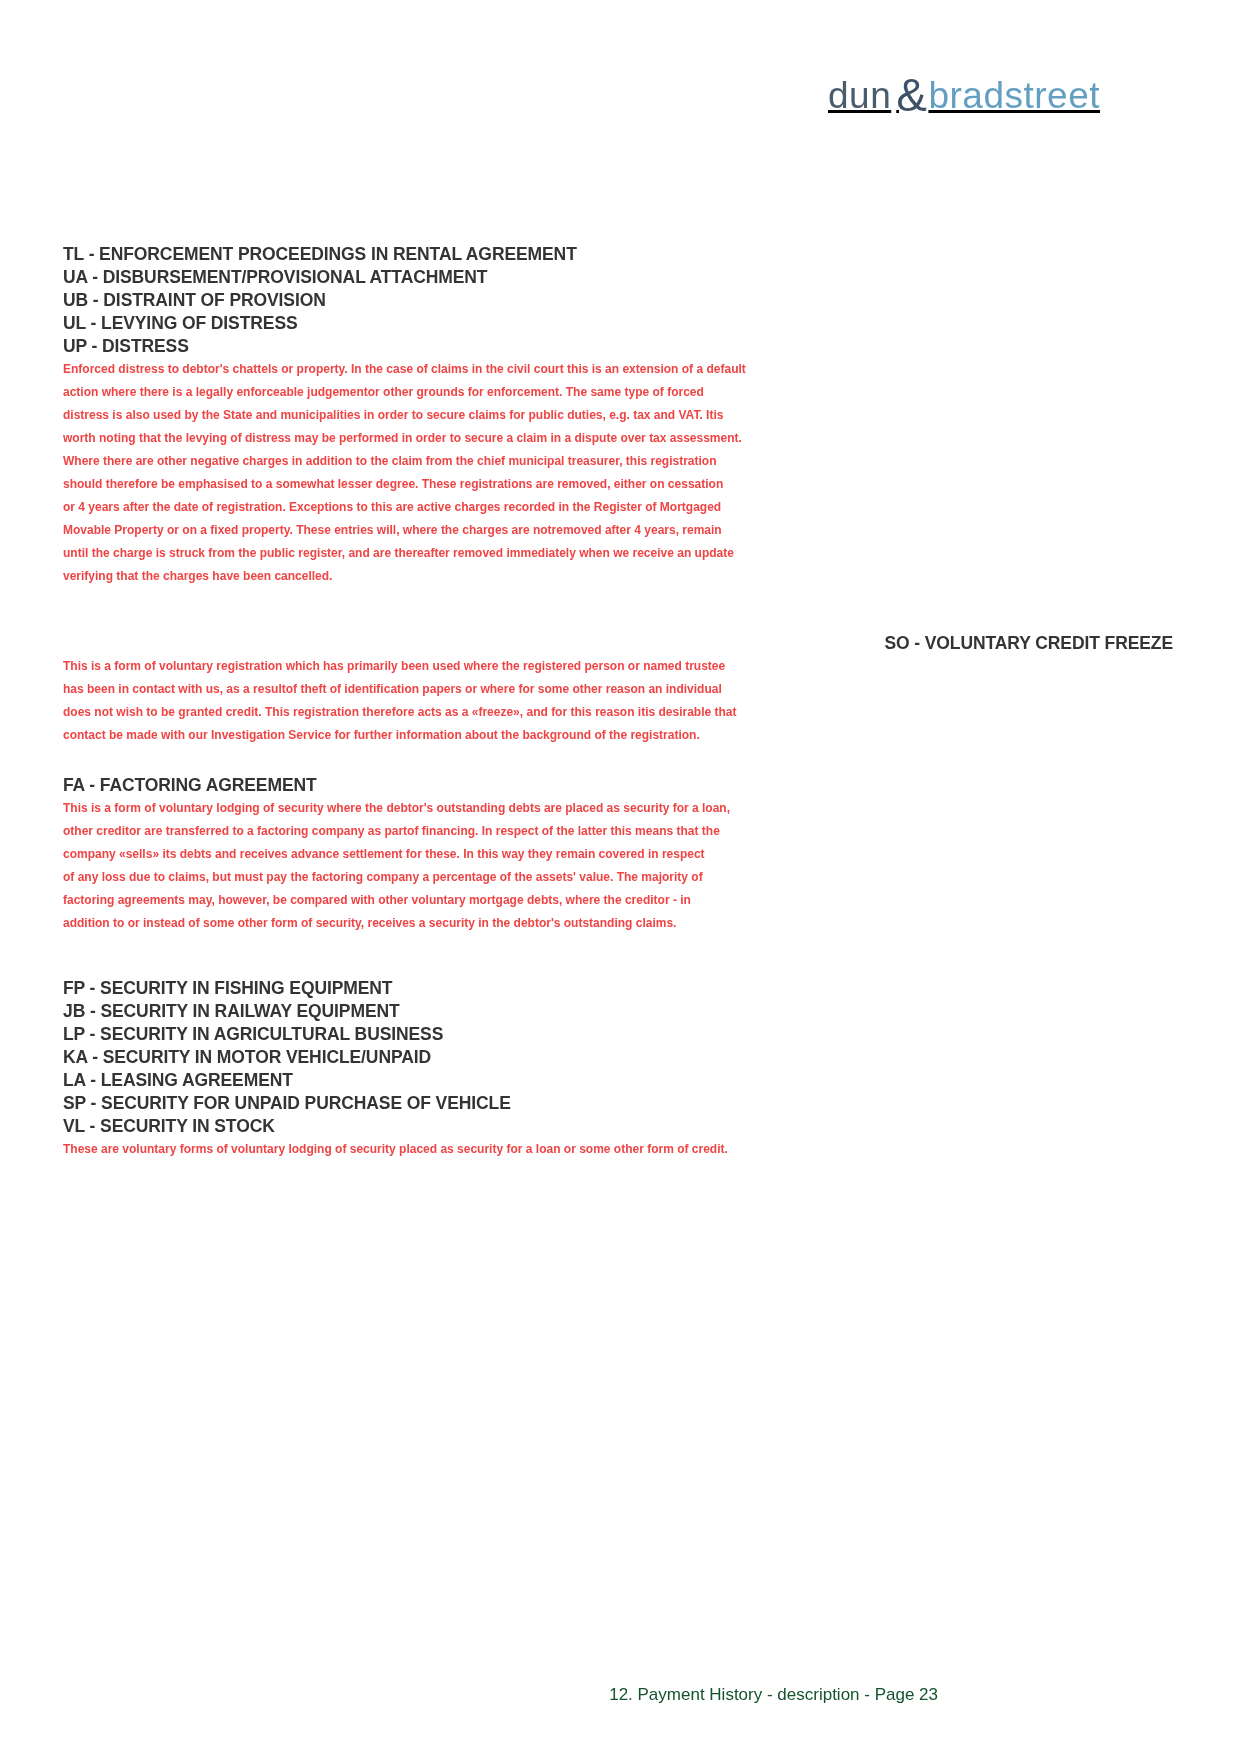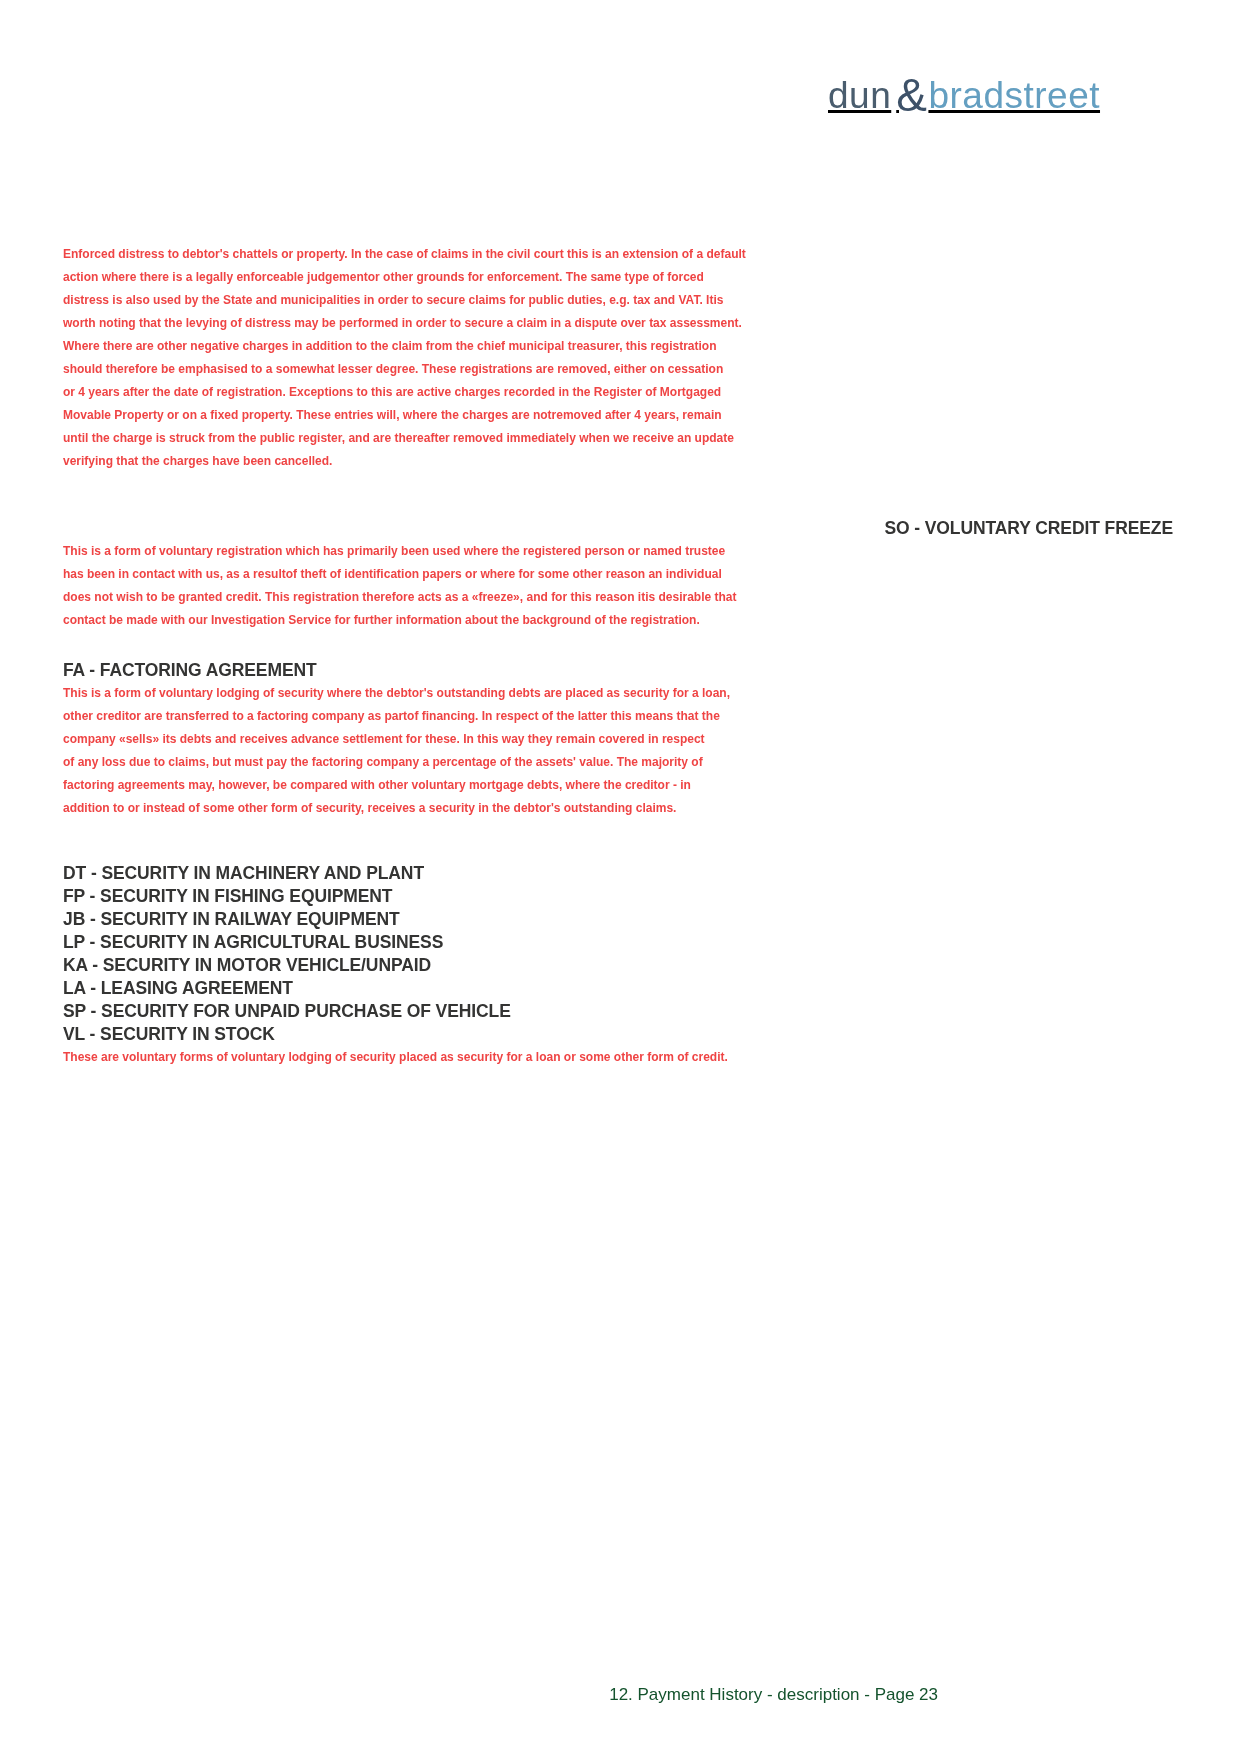--- a/index.html
+++ b/index.html
@@ -78,20 +78,27 @@
 <body>
 
 <div class="page">
 
   <div class="logo">
     <span class="dun">dun</span><span class="amp">&amp;</span><span class="brad">bradstreet</span>
   </div>
 
   <main class="content">
 
+    <div>
+      <h3 class="code-heading">TL - ENFORCEMENT PROCEEDINGS IN RENTAL AGREEMENT</h3>
+      <h3 class="code-heading">UA - DISBURSEMENT/PROVISIONAL ATTACHMENT</h3>
+      <h3 class="code-heading">UB - DISTRAINT OF PROVISION</h3>
+      <h3 class="code-heading">UL - LEVYING OF DISTRESS</h3>
+      <h3 class="code-heading">UP - DISTRESS</h3>
+    </div>
 
     <p class="body-text">Enforced distress to debtor's chattels or property. In the case of claims in the civil court this is an extension of a default
 action where there is a legally enforceable judgementor other grounds for enforcement. The same type of forced
 distress is also used by the State and municipalities in order to secure claims for public duties, e.g. tax and VAT. Itis
 worth noting that the levying of distress may be performed in order to secure a claim in a dispute over tax assessment.
 Where there are other negative charges in addition to the claim from the chief municipal treasurer, this registration
 should therefore be emphasised to a somewhat lesser degree. These registrations are removed, either on cessation
 or 4 years after the date of registration. Exceptions to this are active charges recorded in the Register of Mortgaged
 Movable Property or on a fixed property. These entries will, where the charges are notremoved after 4 years, remain
 until the charge is struck from the public register, and are thereafter removed immediately when we receive an update
@@ -106,21 +113,20 @@
 
     <h3 class="code-heading m-fa">FA - FACTORING AGREEMENT</h3>
     <p class="body-text">This is a form of voluntary lodging of security where the debtor's outstanding debts are placed as security for a loan,
 other creditor are transferred to a factoring company as partof financing. In respect of the latter this means that the
 company «sells» its debts and receives advance settlement for these. In this way they remain covered in respect
 of any loss due to claims, but must pay the factoring company a percentage of the assets' value. The majority of
 factoring agreements may, however, be compared with other voluntary mortgage debts, where the creditor - in
 addition to or instead of some other form of security, receives a security in the debtor's outstanding claims.</p>
 
     <div class="m-list2">
-      <h3 class="code-heading">DT - SECURITY IN MACHINERY AND PLANT</h3>
       <h3 class="code-heading">FP - SECURITY IN FISHING EQUIPMENT</h3>
       <h3 class="code-heading">JB - SECURITY IN RAILWAY EQUIPMENT</h3>
       <h3 class="code-heading">LP - SECURITY IN AGRICULTURAL BUSINESS</h3>
       <h3 class="code-heading">KA - SECURITY IN MOTOR VEHICLE/UNPAID</h3>
       <h3 class="code-heading">LA - LEASING AGREEMENT</h3>
       <h3 class="code-heading">SP - SECURITY FOR UNPAID PURCHASE OF VEHICLE</h3>
       <h3 class="code-heading">VL - SECURITY IN STOCK</h3>
     </div>
 
     <p class="body-text">These are voluntary forms of voluntary lodging of security placed as security for a loan or some other form of credit.</p>

